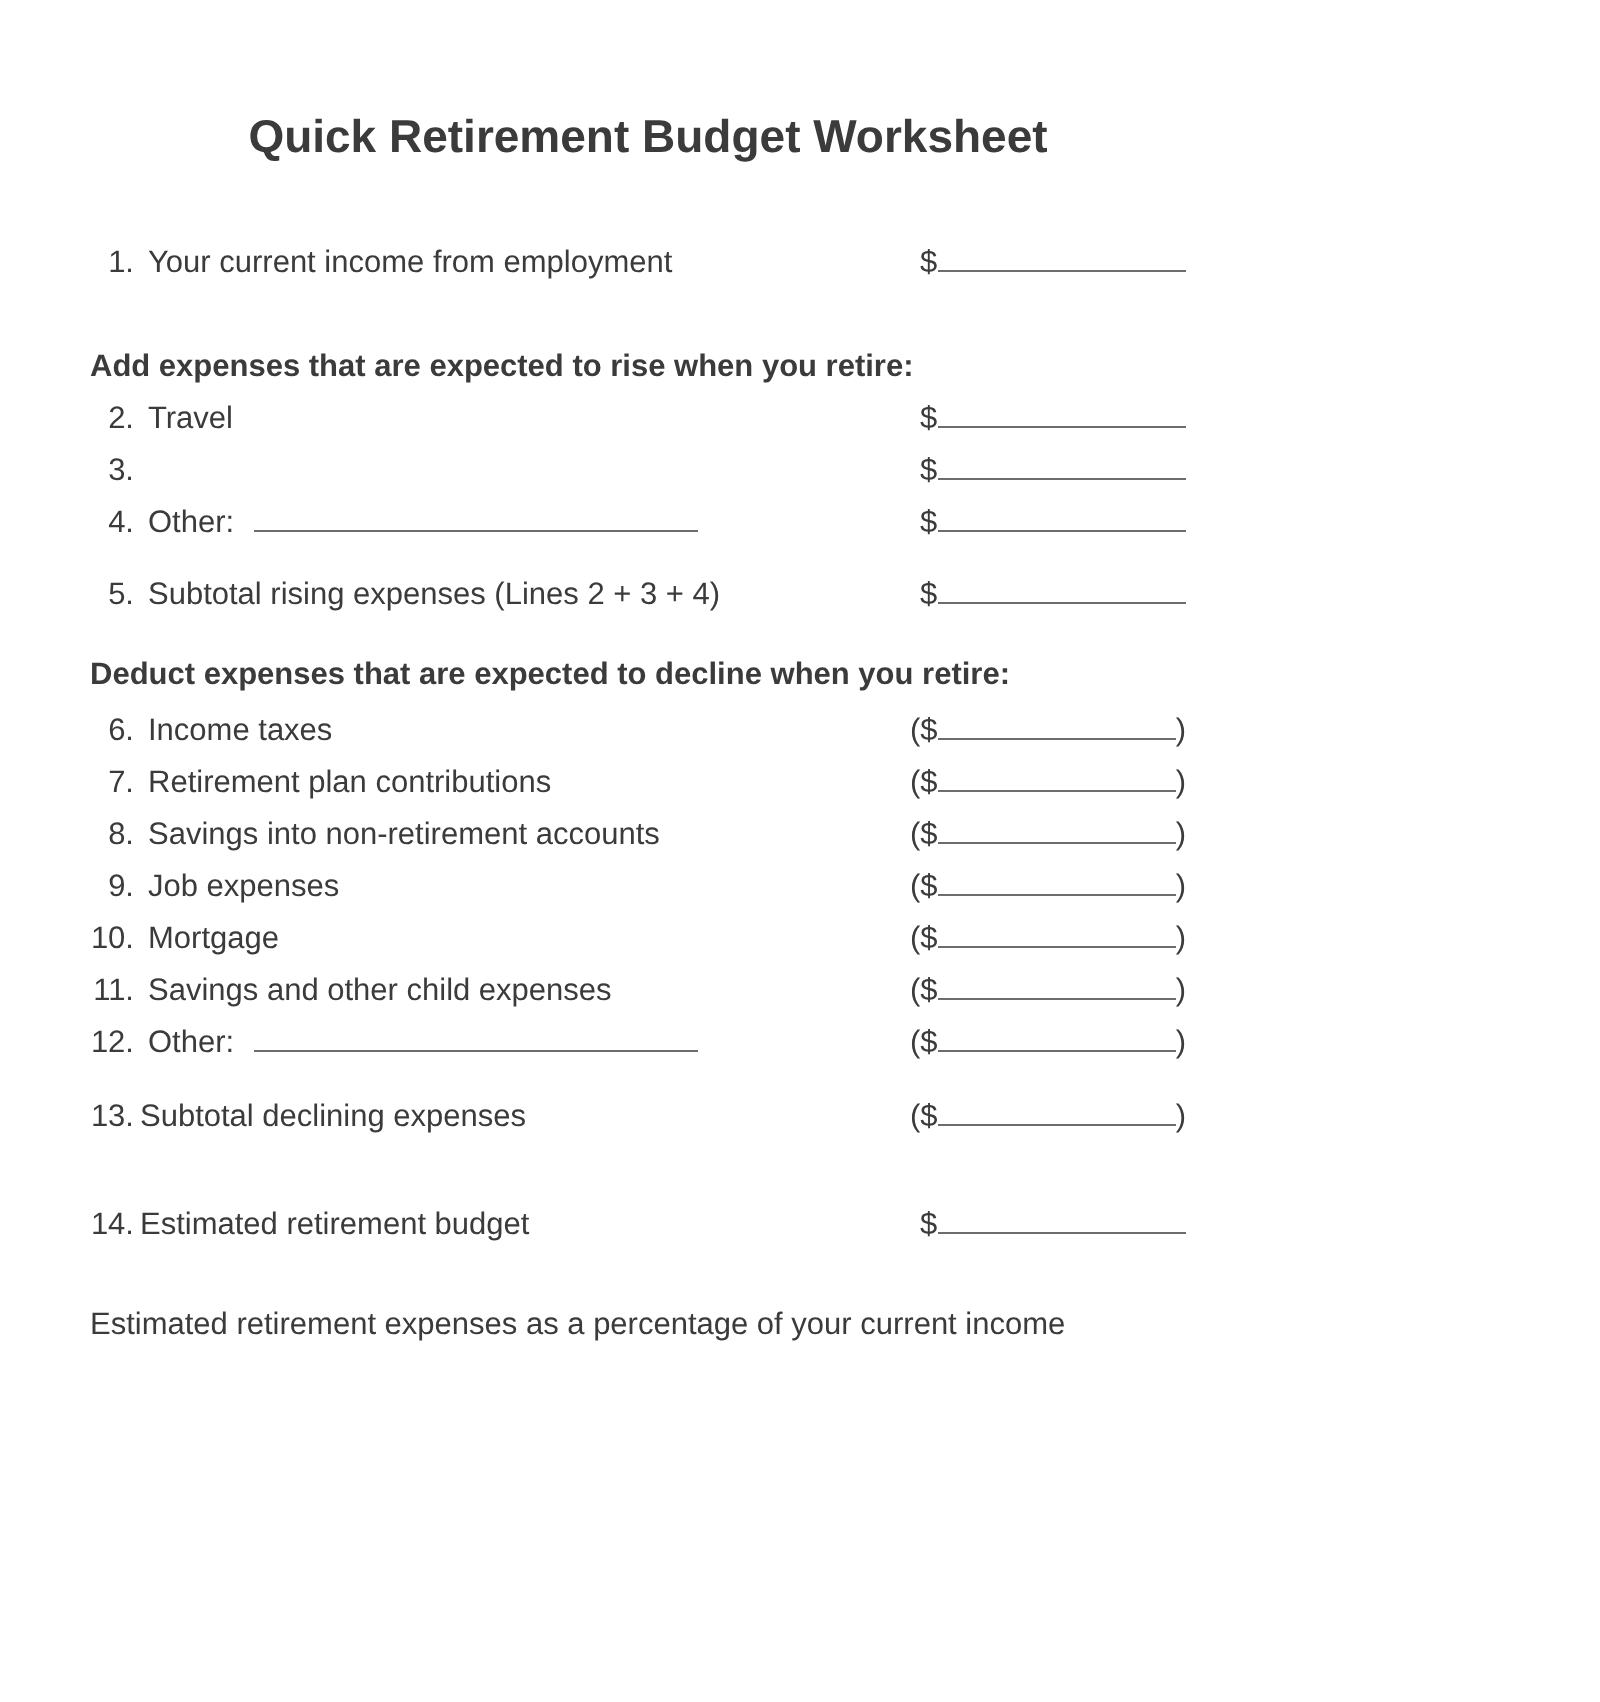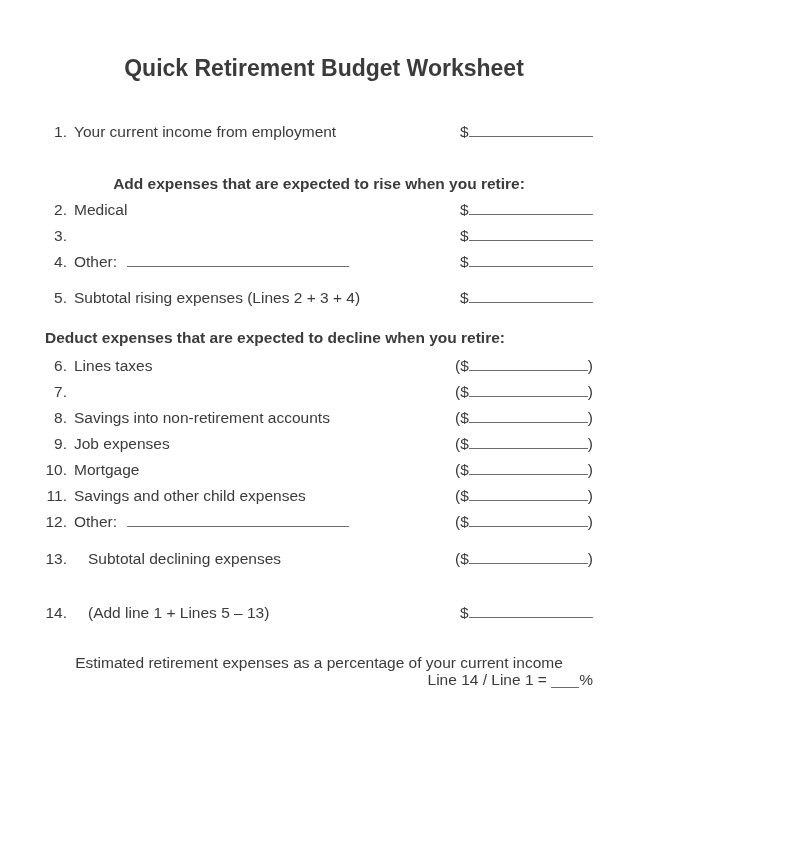--- a/index.html
+++ b/index.html
@@ -17,42 +17,42 @@
     text-align: center;
     font-size: 23px;
     font-weight: 700;
     line-height: 28px;
   }
   .content { padding: 0 55px 0 45px; }
   .row { display: flex; align-items: baseline; line-height: 26px; }
   .num { flex: none; width: 22px; text-align: right; }
   .label { margin-left: 7px; }
   .heading { font-weight: 700; line-height: 26px; }
-  .h-add { margin-top: 26px; text-align: center; }
+  .h-add { margin-top: 26px; }
   .h-deduct { margin-top: 14px; }
   .r1 { margin-top: 37px; }
   .r5 { margin-top: 10px; }
   .r6 { margin-top: 2px; }
   .r13 { margin-top: 15px; justify-content: center; }
   .r14 { margin-top: 37px; }
   .multi { align-items: flex-end; line-height: 17px; }
   .multi .num { align-self: flex-start; }
-  .labelblock { margin-left: 21px; }
+  .labelblock { margin-left: 3px; }
   .blank {
     display: inline-block;
     height: 4px;
     border-bottom: 1.5px solid #6d6d6d;
     margin-bottom: -3px;
   }
   .write-in { width: 222px; margin-left: 10px; }
   .amount { margin-left: auto; flex: none; display: inline-flex; align-items: baseline; }
   .amount.plain { width: 133px; }
   .amount.paren { width: 138px; }
   .amount .blank { flex: 1; }
-  .footer { margin-top: 33px; display: flex; align-items: center; line-height: 17px; flex-direction: column; }
+  .footer { margin-top: 33px; display: flex; align-items: flex-end; line-height: 17px; }
   .formula { margin-left: auto; flex: none; white-space: nowrap; }
   .pct-blank { width: 28px; }
 </style>
 </head>
 <body>
 
 <div class="page">
 
   <div class="title">Quick Retirement Budget Worksheet</div>
 
@@ -64,21 +64,21 @@
       <span class="amount plain">
         <span>$</span>
           <span class="blank"></span>
       </span>
     </div>
 
     <div class="heading h-add">Add expenses that are expected to rise when you retire:</div>
 
     <div class="row">
       <span class="num">2.</span>
-      <span class="label">Medical</span>
+      <span class="label">Travel</span>
       <span class="amount plain">
         <span>$</span>
           <span class="blank"></span>
       </span>
     </div>
 
     <div class="row">
       <span class="num">3.</span>
       <span class="amount plain">
         <span>$</span>
@@ -102,31 +102,32 @@
       <span class="amount plain">
         <span>$</span>
           <span class="blank"></span>
       </span>
     </div>
 
     <div class="heading h-deduct">Deduct expenses that are expected to decline when you retire:</div>
 
     <div class="row r6">
       <span class="num">6.</span>
-      <span class="label">Lines taxes</span>
+      <span class="label">Income taxes</span>
       <span class="amount paren">
         <span>(</span>
           <span>$</span>
           <span class="blank"></span>
           <span>)</span>
       </span>
     </div>
 
     <div class="row">
       <span class="num">7.</span>
+      <span class="label">Retirement plan contributions</span>
       <span class="amount paren">
         <span>(</span>
           <span>$</span>
           <span class="blank"></span>
           <span>)</span>
       </span>
     </div>
 
     <div class="row">
       <span class="num">8.</span>
@@ -193,31 +194,28 @@
         <span>(</span>
           <span>$</span>
           <span class="blank"></span>
           <span>)</span>
       </span>
     </div>
 
     <div class="row multi r14">
       <span class="num">14.</span>
       <div class="labelblock">
-        <div>(Add line 1 + Lines 5 – 13)</div>
+        <div>Estimated retirement budget</div>
       </div>
       <span class="amount plain">
         <span>$</span>
           <span class="blank"></span>
       </span>
     </div>
 
     <div class="footer">
       <div>
         <div>Estimated retirement expenses as a percentage of your current income</div>
       </div>
-      <div class="formula">
-        <span>Line 14 / Line 1 =</span> <span class="blank pct-blank"></span><span>%</span>
-      </div>
     </div>
 
   </div>
 </div>
 
 </body></html>

